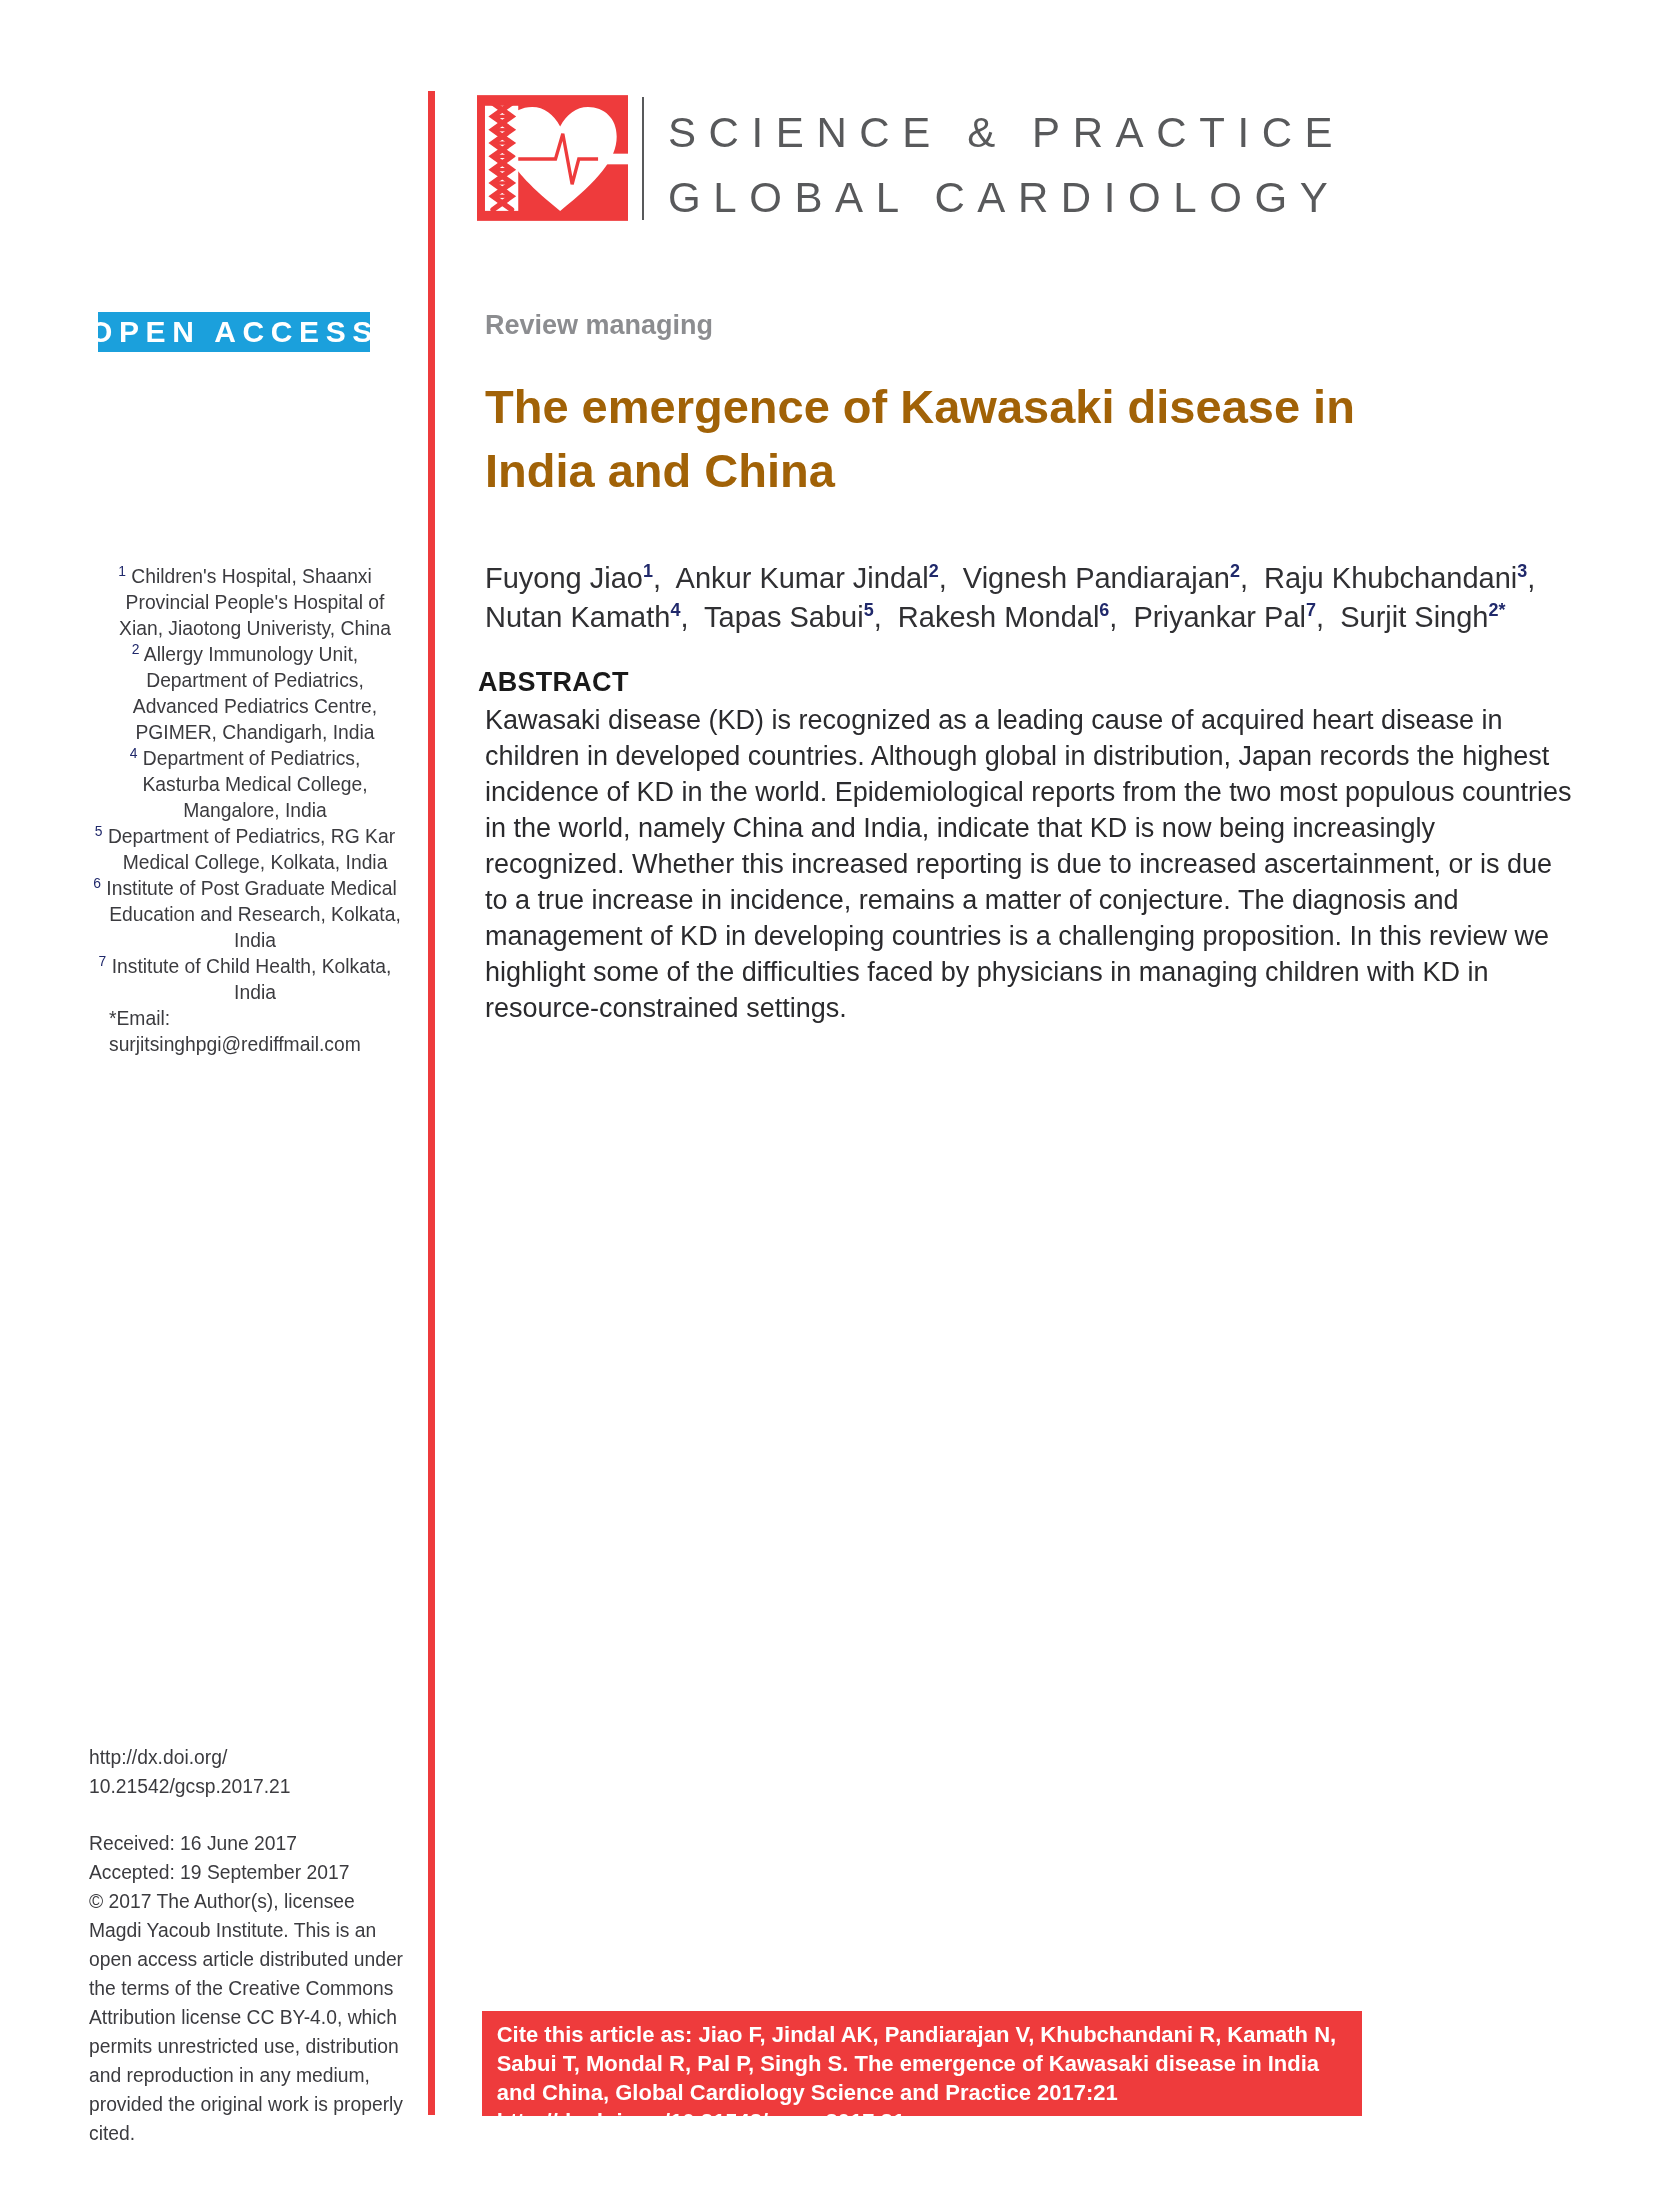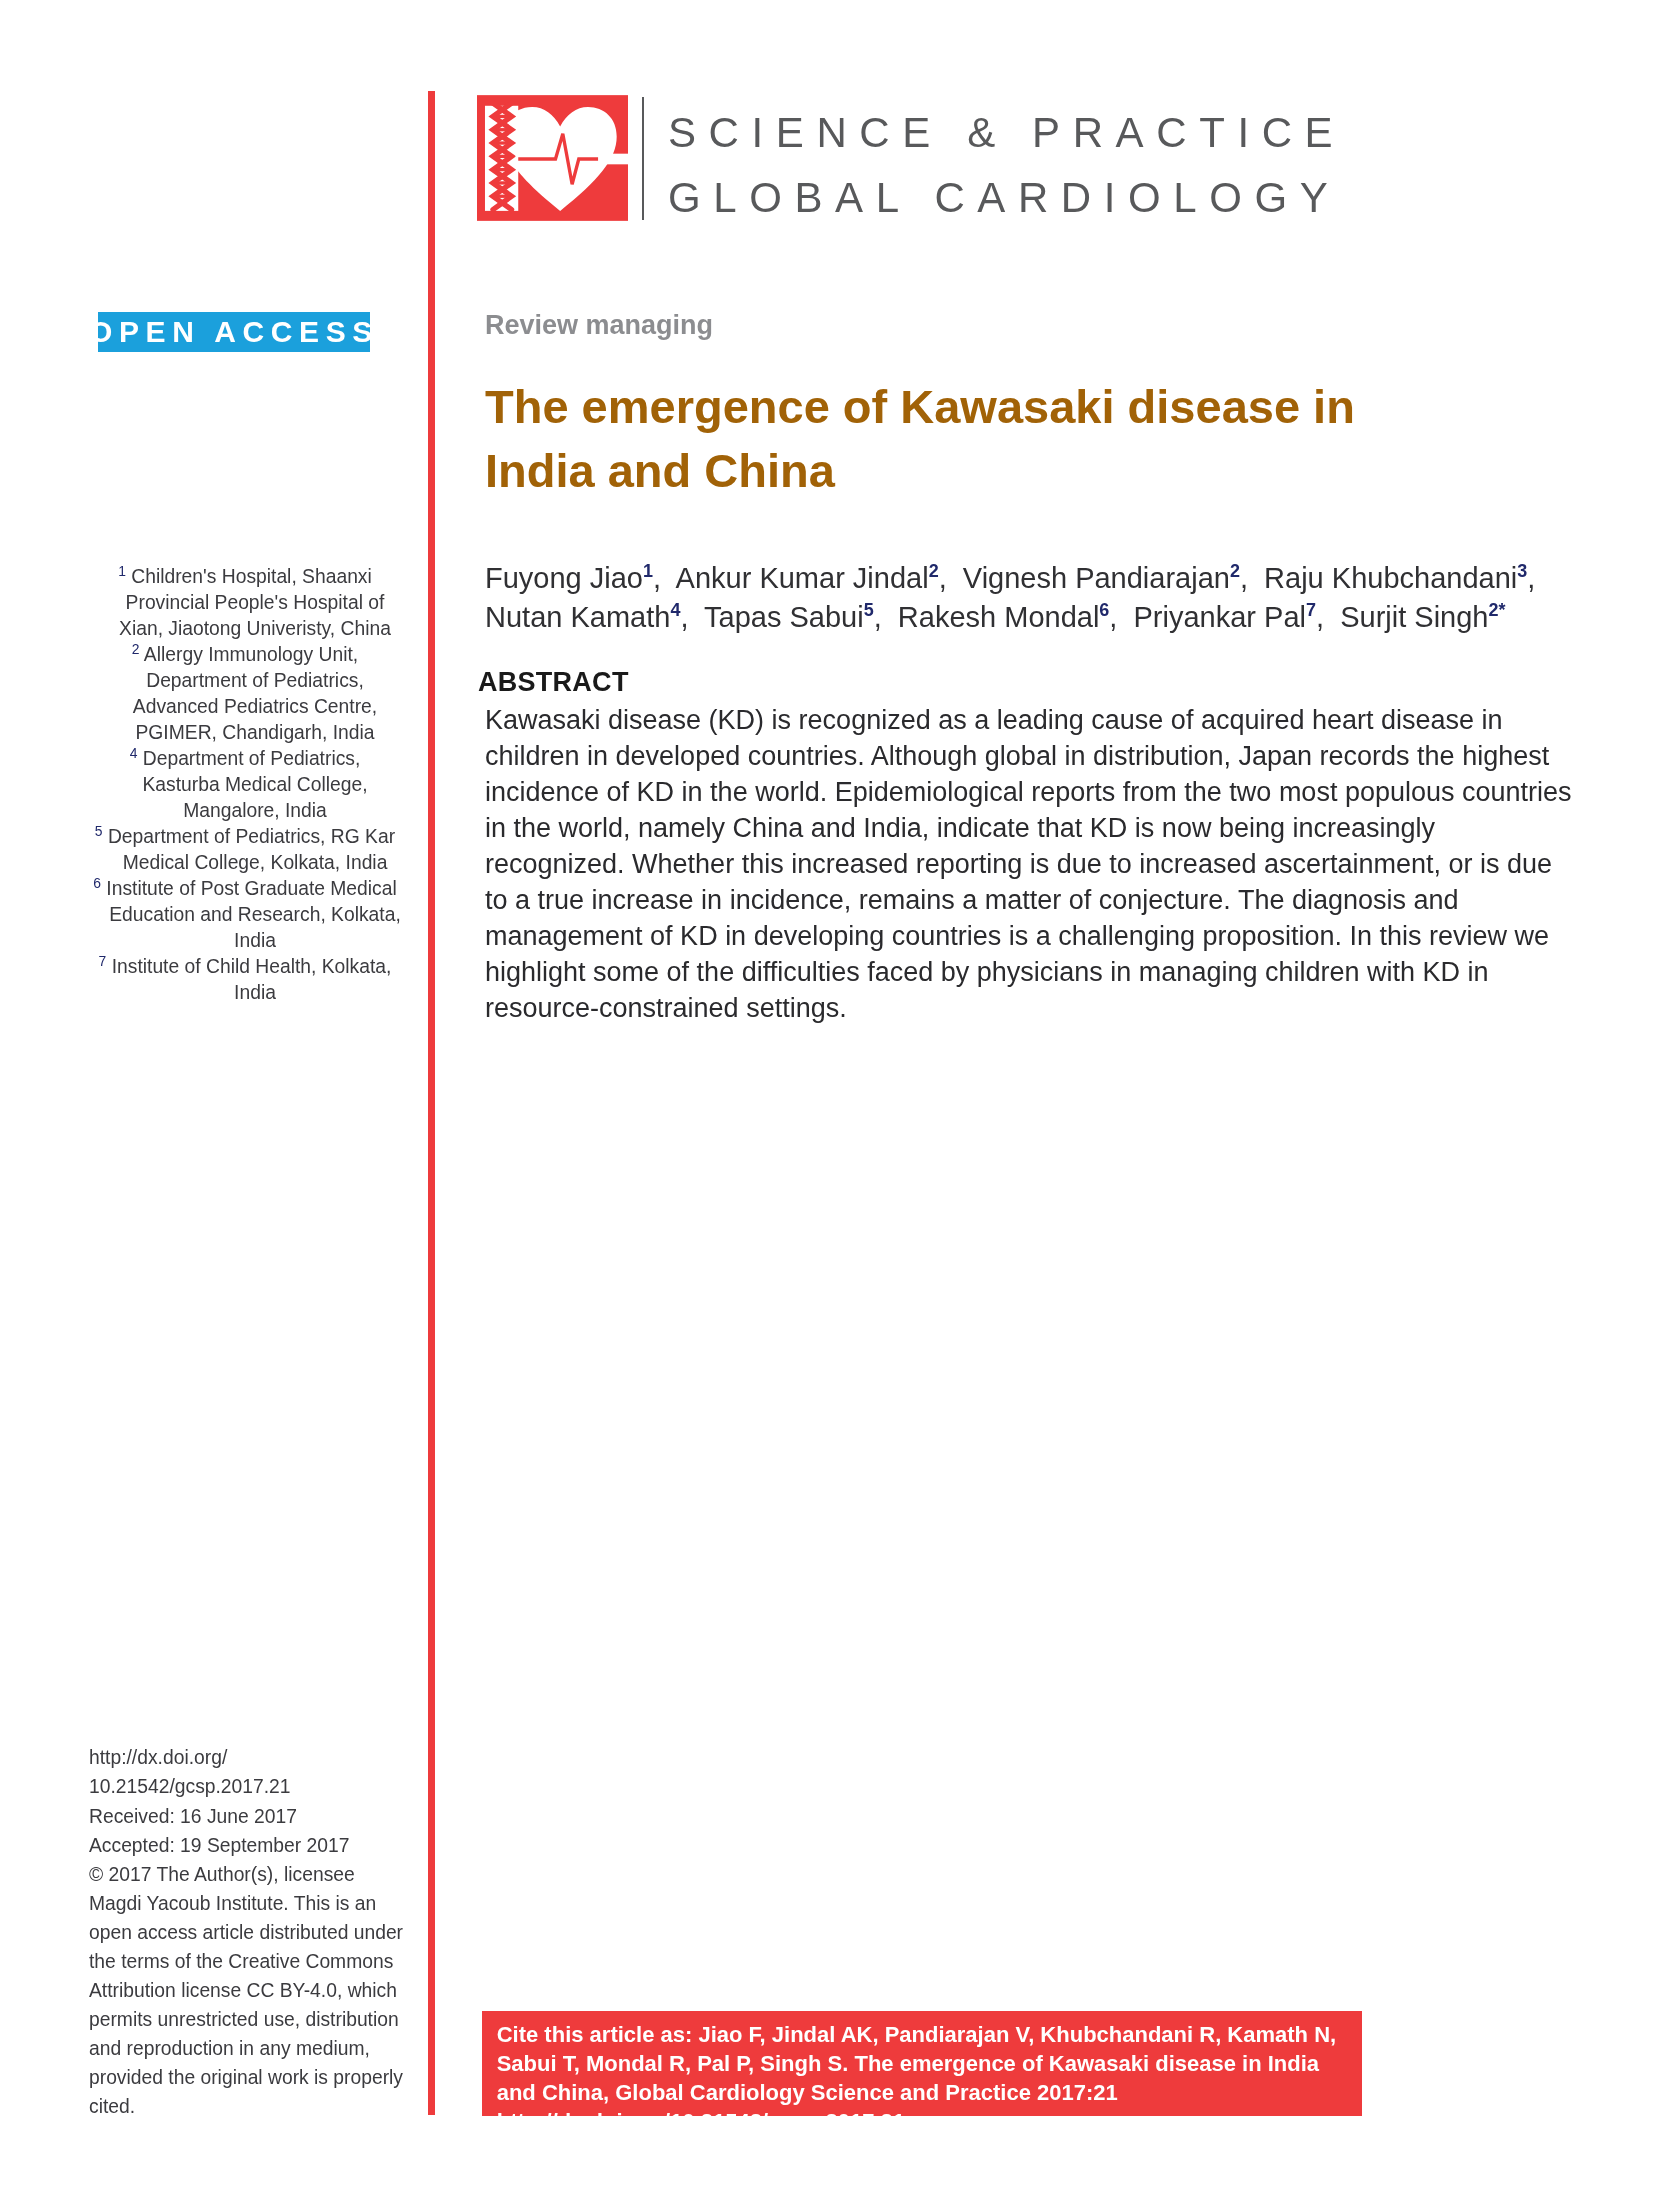--- a/index.html
+++ b/index.html
@@ -71,21 +71,21 @@
     position:absolute;left:89px;top:564px;width:312px;
     color:var(--side-ink);font-size:19.3px;line-height:26px;
   }
   .affil{padding-left:20px;text-indent:-20px;text-align:center;}
   .affil sup{color:var(--superscript-navy);font-size:0.72em;line-height:0;}
   .email-line{padding-left:20px;}
   .sidebar-bottom{
     position:absolute;left:89px;top:1743px;width:319px;
     color:var(--side-ink);font-size:19.3px;line-height:29px;
   }
-  .doi-block{margin-bottom:1px;}
+  .doi-block{margin-bottom:28px;}
   
   .citation-box{
     position:absolute;left:482px;top:2011px;width:880px;height:105px;
     background:var(--brand-red);box-sizing:border-box;
     padding:9.3px 14.7px;
     color:#ffffff;font-size:22px;font-weight:700;line-height:29px;
   }
 </style>
 </head>
 <body>
@@ -141,20 +141,21 @@
 
   <div class="affiliations">
     <div>
         <div class="affil"><sup>1</sup> Children's Hospital, Shaanxi Provincial People's Hospital of Xian, Jiaotong Univeristy, China</div>
         <div class="affil"><sup>2</sup> Allergy Immunology Unit, Department of Pediatrics, Advanced Pediatrics Centre, PGIMER, Chandigarh, India</div>
         <div class="affil"><sup>4</sup> Department of Pediatrics, Kasturba Medical College, Mangalore, India</div>
         <div class="affil"><sup>5</sup> Department of Pediatrics, RG Kar Medical College, Kolkata, India</div>
         <div class="affil"><sup>6</sup> Institute of Post Graduate Medical Education and Research, Kolkata, India</div>
         <div class="affil"><sup>7</sup> Institute of Child Health, Kolkata, India</div>
       </div>
+    <div class="email-line">*Email: surjitsinghpgi@rediffmail.com</div>
   </div>
 
   <div class="sidebar-bottom">
     <div class="doi-block">
       <div>http://dx.doi.org/</div>
       <div>10.21542/gcsp.2017.21</div>
     </div>
     <div>Received:  16 June 2017</div>
     <div>Accepted:  19 September 2017</div>
     <div>© 2017 The Author(s), licensee Magdi Yacoub Institute. This is an open access article distributed under the terms of the Creative Commons Attribution license CC BY-4.0, which permits unrestricted use, distribution and reproduction in any medium, provided the original work is properly cited.</div>

